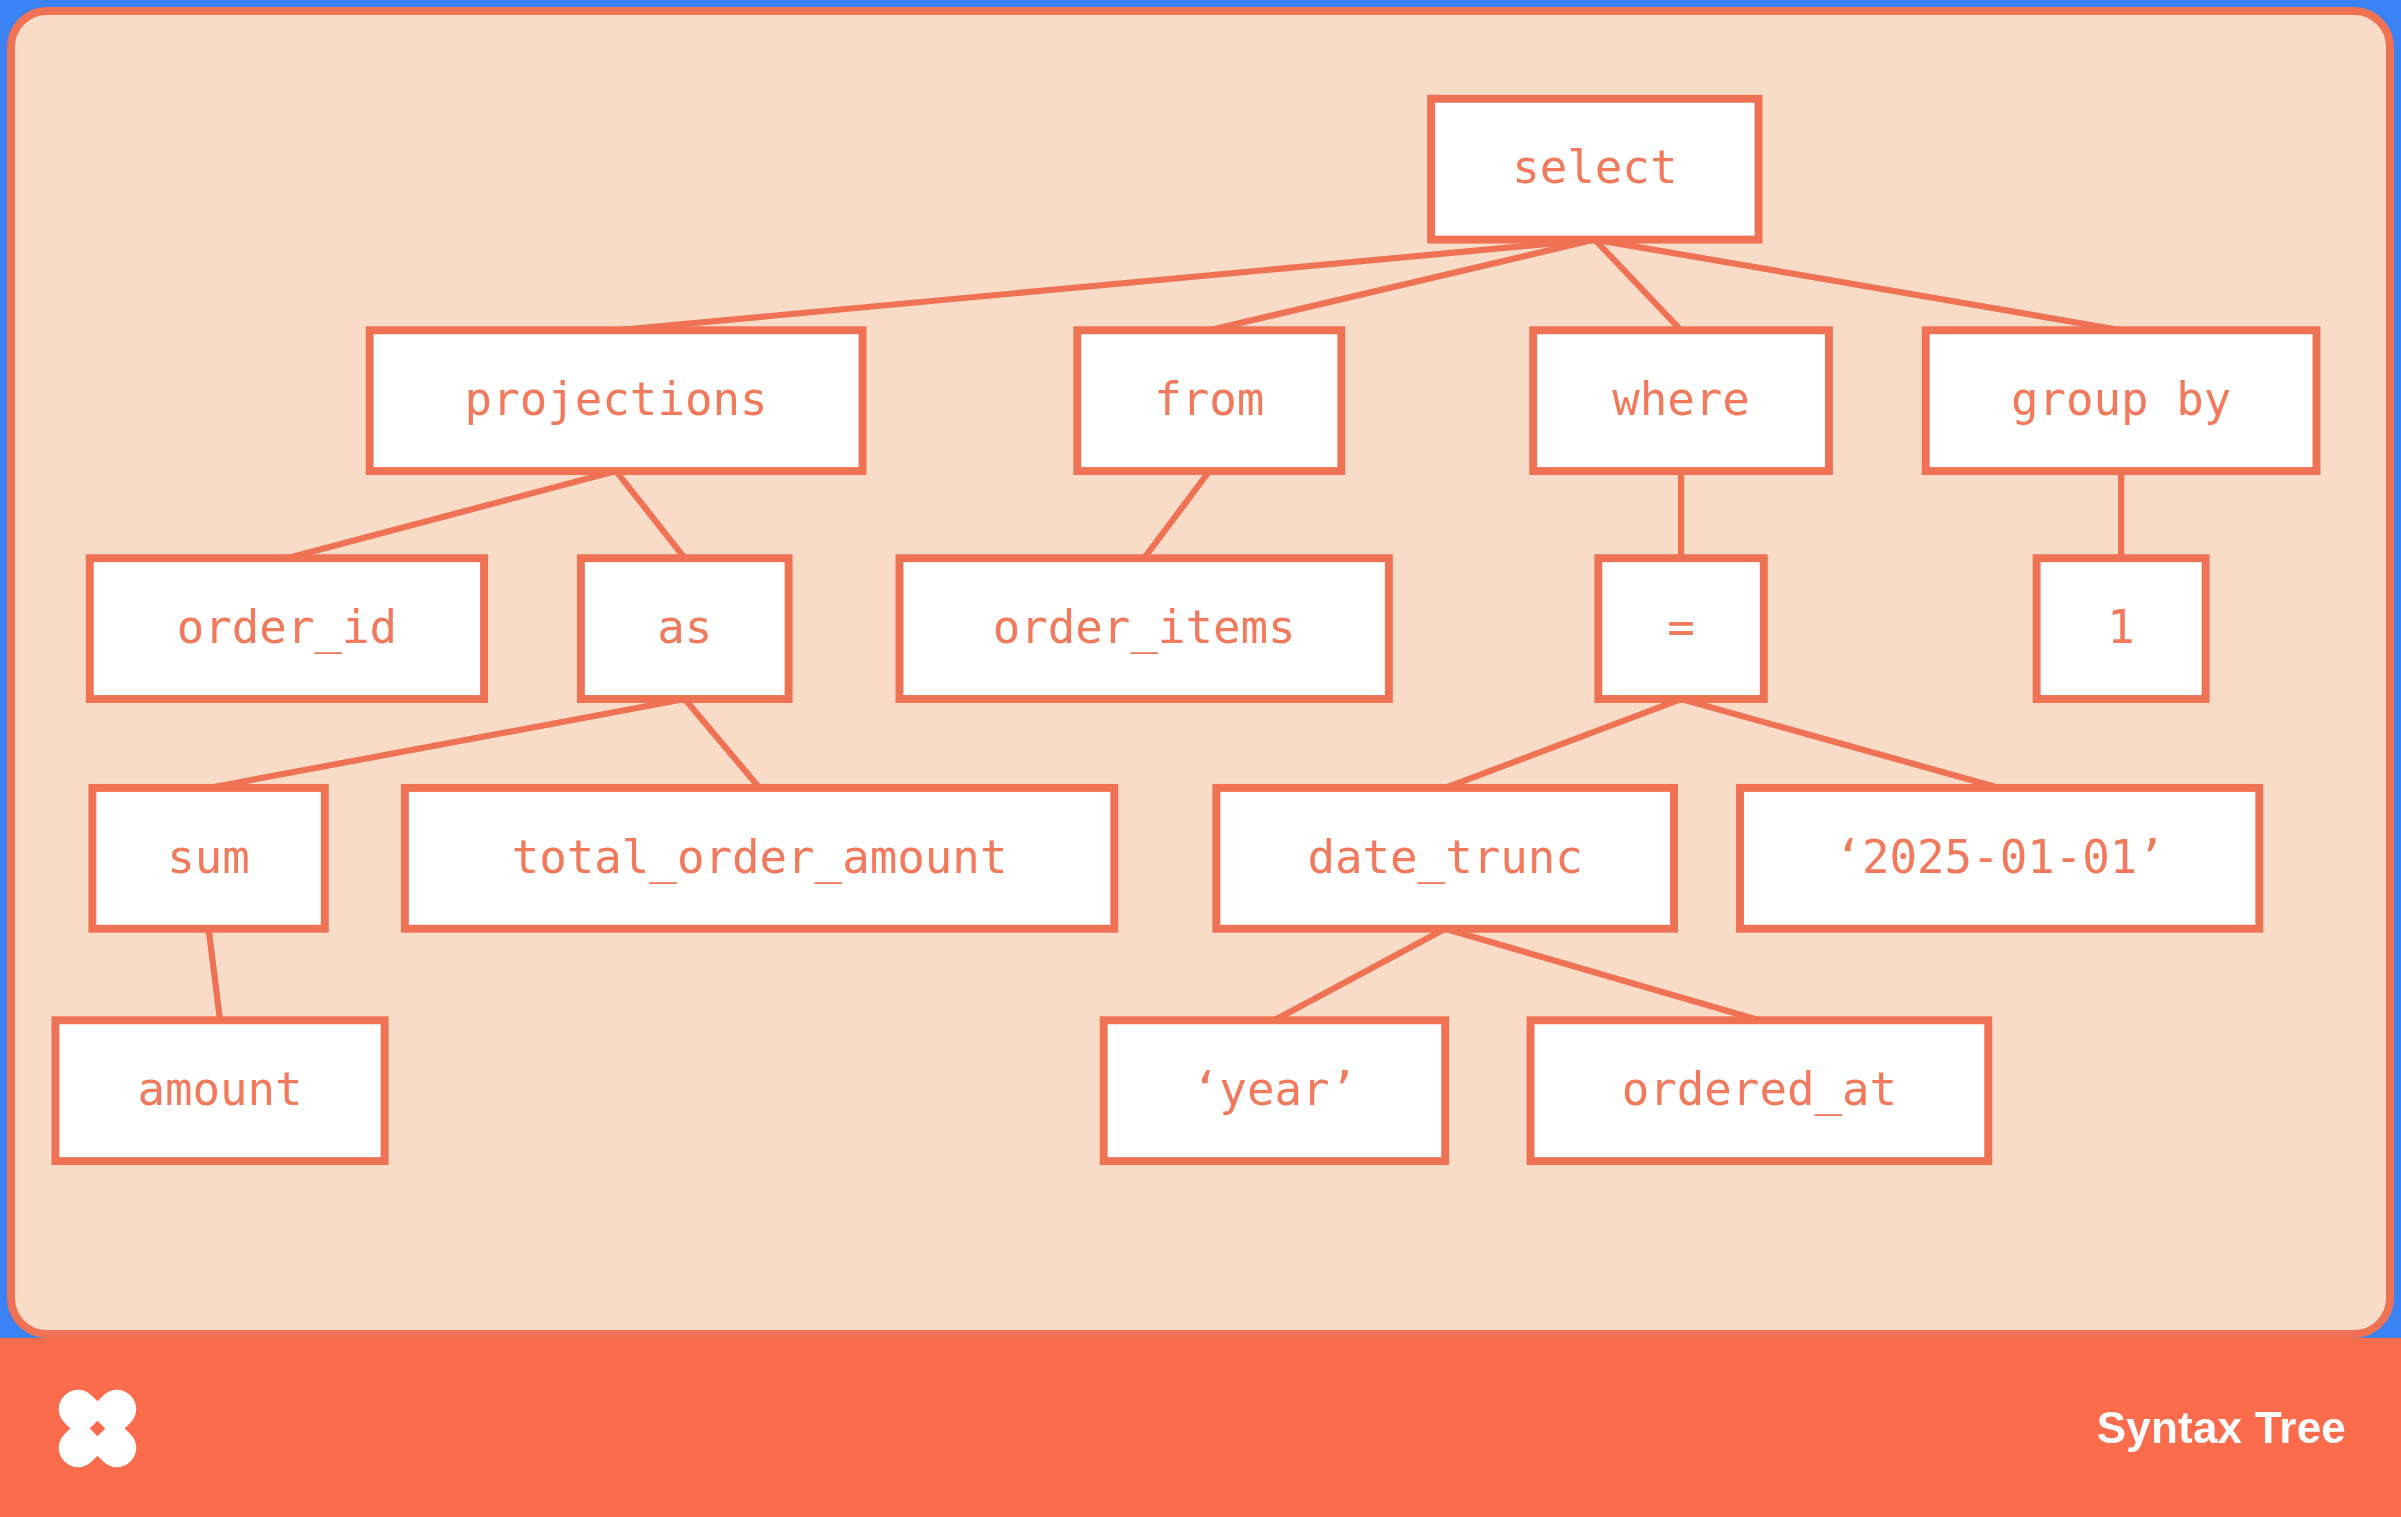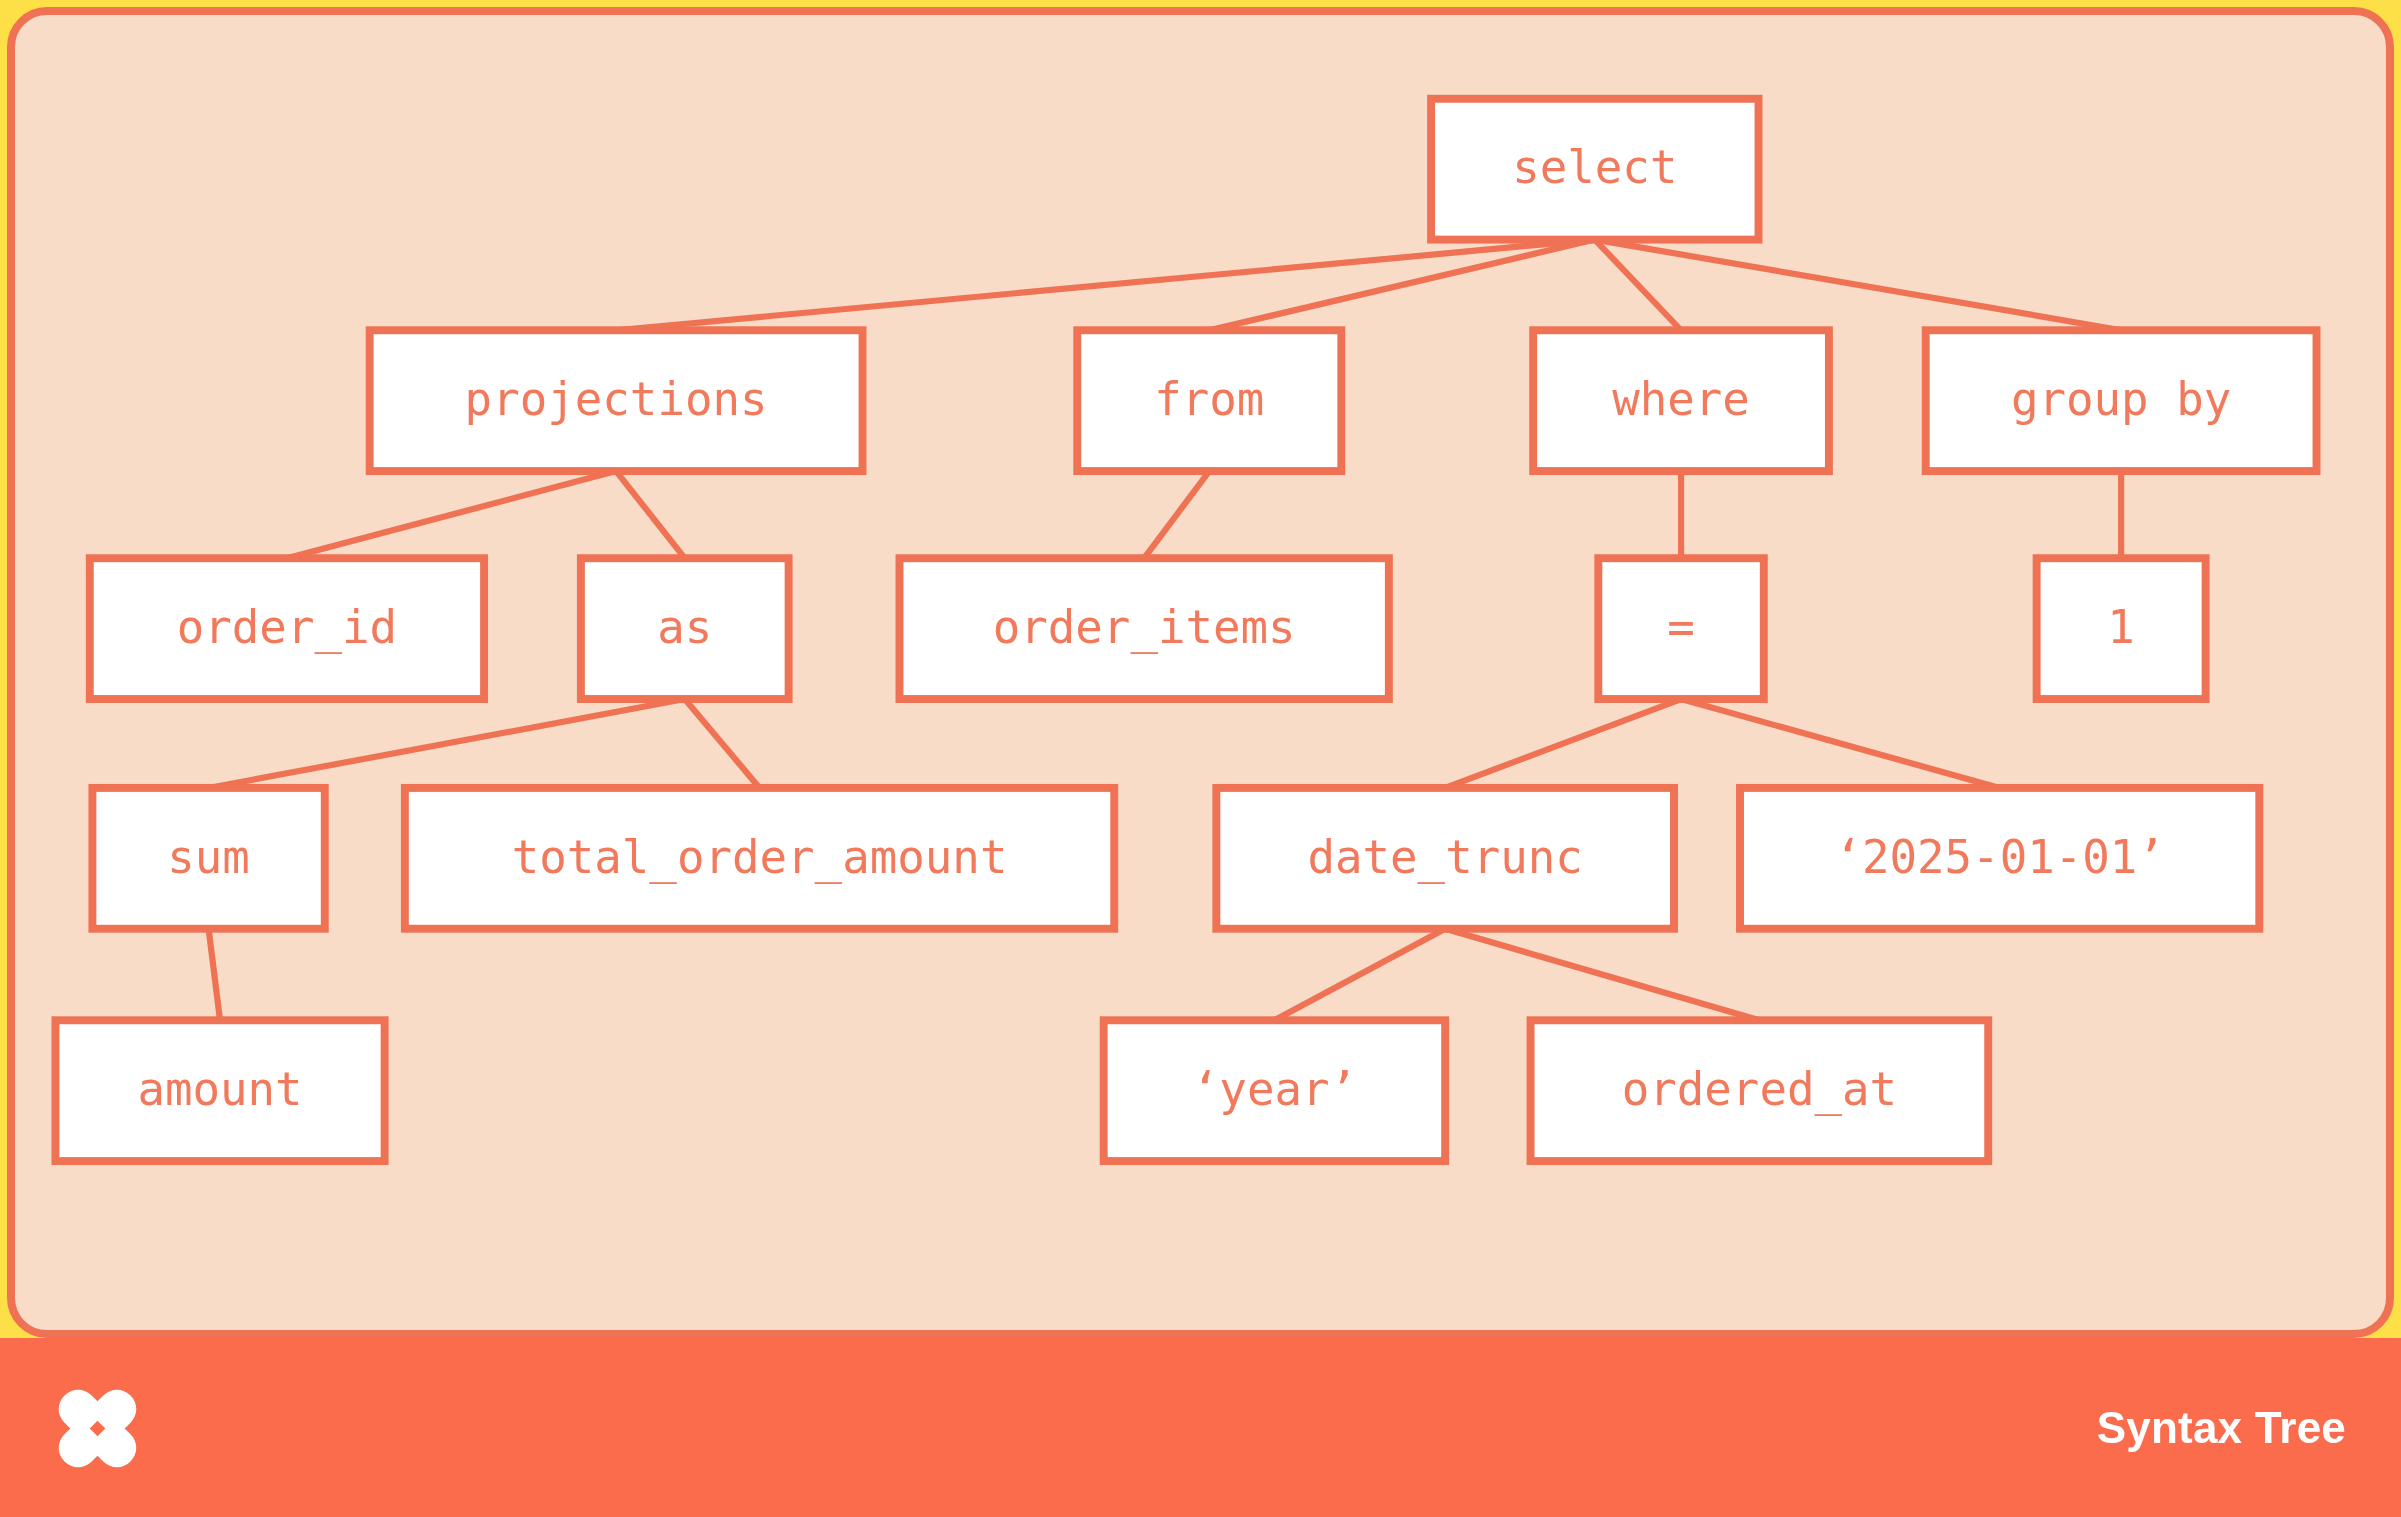--- a/index.html
+++ b/index.html
@@ -4,21 +4,21 @@
 <style>
   html, body {
     margin: 0;
     padding: 0;
     background: #FB6C4C;
   }
   #page {
     position: relative;
     width: 2401px;
     height: 1518px;
-    background: #fde047;
+    background: #3b82f6;
     overflow: hidden;
     font-family: "Liberation Sans", sans-serif;
   }
   #card {
     position: absolute;
     left: 7px;
     top: 7px;
     width: 2387px;
     height: 1331px;
     box-sizing: border-box;

